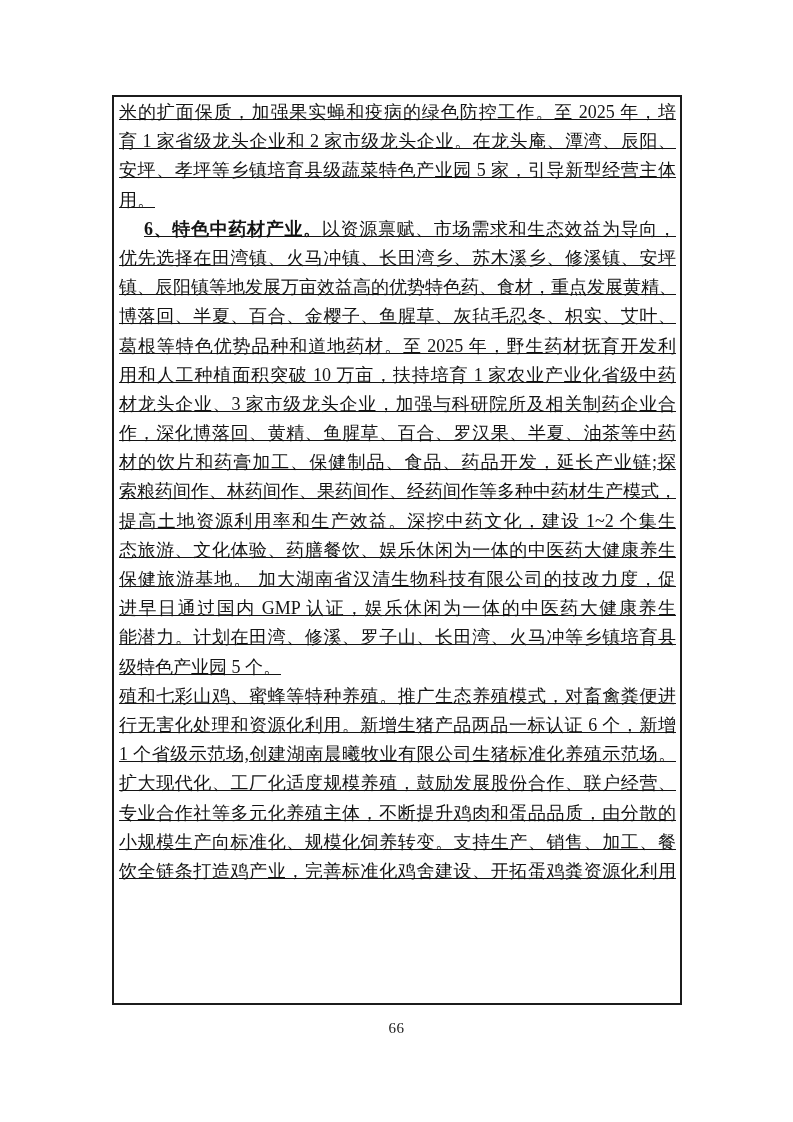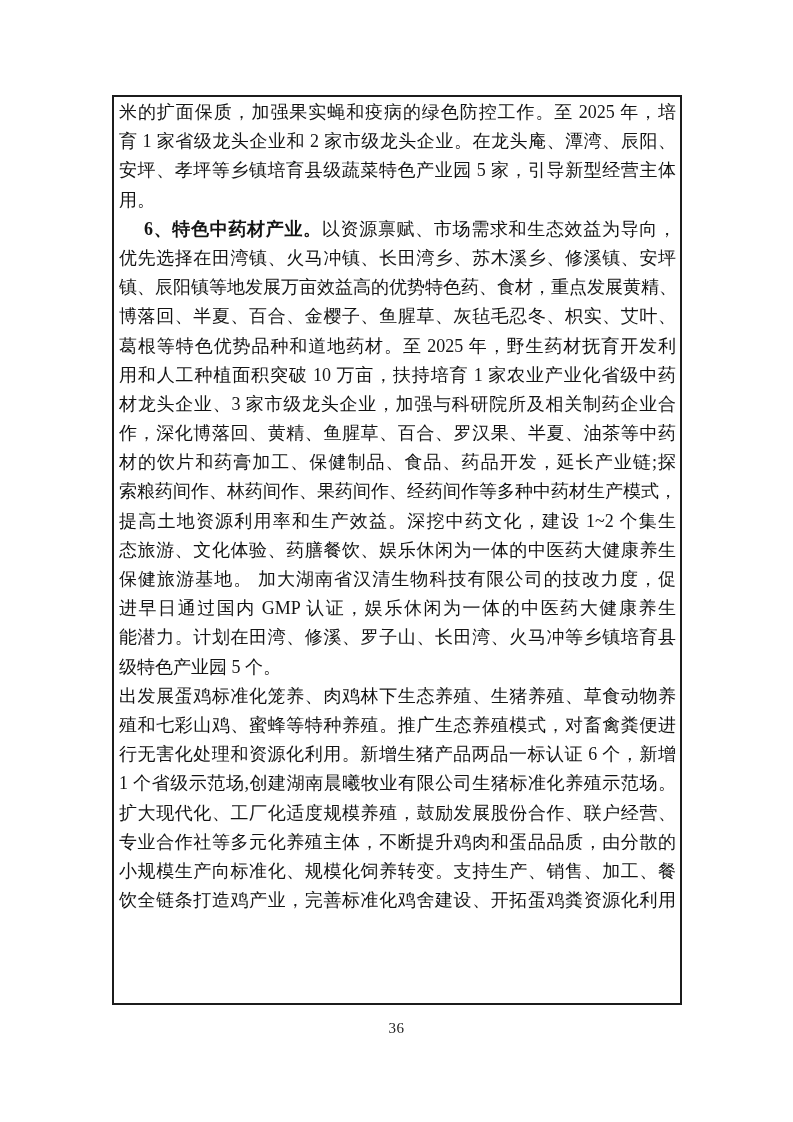--- a/index.html
+++ b/index.html
@@ -50,45 +50,44 @@
     font-size: 15px;
     color: #222222;
     letter-spacing: 0.5px;
   }
 </style>
 </head>
 <body style="background: rgb(255, 255, 255);">
 
 <div class="sheet">
   <div class="text-box" style="border-color: rgb(28, 28, 28); background: rgb(255, 255, 255);">
-    <div id="lines" style="color: rgb(20, 20, 20);">
+    <div id="lines" style="color: rgb(20, 20, 20); text-decoration: underline;">
         <div class="line"><span>米的扩面保质，加强果实蝇和疫病的绿色防控工作。至 2025 年，培</span></div>
         <div class="line"><span>育 1 家省级龙头企业和 2 家市级龙头企业。在龙头庵、潭湾、辰阳、</span></div>
         <div class="line"><span>安坪、孝坪等乡镇培育县级蔬菜特色产业园 5 家，引导新型经营主体</span></div>
         <div class="line para-end"><span>用。</span></div>
         <div class="line indent"><span class="bold-run">6、特色中药材产业。</span><span>以资源禀赋、市场需求和生态效益为导向，</span></div>
         <div class="line"><span>优先选择在田湾镇、火马冲镇、长田湾乡、苏木溪乡、修溪镇、安坪</span></div>
         <div class="line"><span>镇、辰阳镇等地发展万亩效益高的优势特色药、食材，重点发展黄精、</span></div>
         <div class="line"><span>博落回、半夏、百合、金樱子、鱼腥草、灰毡毛忍冬、枳实、艾叶、</span></div>
         <div class="line"><span>葛根等特色优势品种和道地药材。至 2025 年，野生药材抚育开发利</span></div>
         <div class="line"><span>用和人工种植面积突破 10 万亩，扶持培育 1 家农业产业化省级中药</span></div>
         <div class="line"><span>材龙头企业、3 家市级龙头企业，加强与科研院所及相关制药企业合</span></div>
         <div class="line"><span>作，深化博落回、黄精、鱼腥草、百合、罗汉果、半夏、油茶等中药</span></div>
         <div class="line"><span>材的饮片和药膏加工、保健制品、食品、药品开发，延长产业链;探</span></div>
         <div class="line"><span>索粮药间作、林药间作、果药间作、经药间作等多种中药材生产模式，</span></div>
         <div class="line"><span>提高土地资源利用率和生产效益。深挖中药文化，建设 1~2 个集生</span></div>
         <div class="line"><span>态旅游、文化体验、药膳餐饮、娱乐休闲为一体的中医药大健康养生</span></div>
         <div class="line"><span>保健旅游基地。 加大湖南省汉清生物科技有限公司的技改力度，促</span></div>
         <div class="line"><span>进早日通过国内 GMP 认证，娱乐休闲为一体的中医药大健康养生</span></div>
         <div class="line"><span>能潜力。计划在田湾、修溪、罗子山、长田湾、火马冲等乡镇培育县</span></div>
         <div class="line para-end"><span>级特色产业园 5 个。</span></div>
-        <div class="line"><span>出发展蛋鸡标准化笼养、肉鸡林下生态养殖、生猪养殖、草食动物养</span></div>
         <div class="line"><span>殖和七彩山鸡、蜜蜂等特种养殖。推广生态养殖模式，对畜禽粪便进</span></div>
         <div class="line"><span>行无害化处理和资源化利用。新增生猪产品两品一标认证 6 个，新增</span></div>
         <div class="line"><span>1 个省级示范场,创建湖南晨曦牧业有限公司生猪标准化养殖示范场。</span></div>
         <div class="line"><span>扩大现代化、工厂化适度规模养殖，鼓励发展股份合作、联户经营、</span></div>
         <div class="line"><span>专业合作社等多元化养殖主体，不断提升鸡肉和蛋品品质，由分散的</span></div>
         <div class="line"><span>小规模生产向标准化、规模化饲养转变。支持生产、销售、加工、餐</span></div>
         <div class="line"><span>饮全链条打造鸡产业，完善标准化鸡舍建设、开拓蛋鸡粪资源化利用</span></div>
       </div>
   </div>
-  <div class="page-number">36</div>
+  <div class="page-number">66</div>
 </div>
 
 </body></html>

